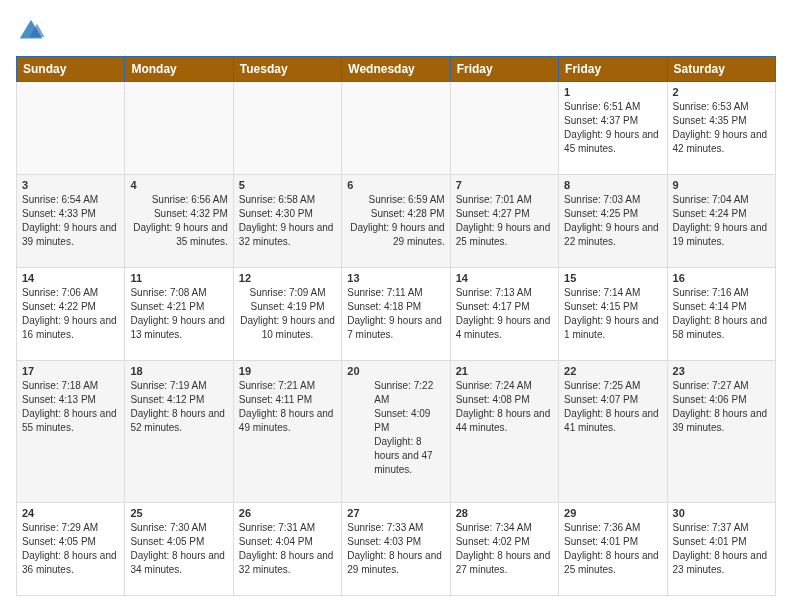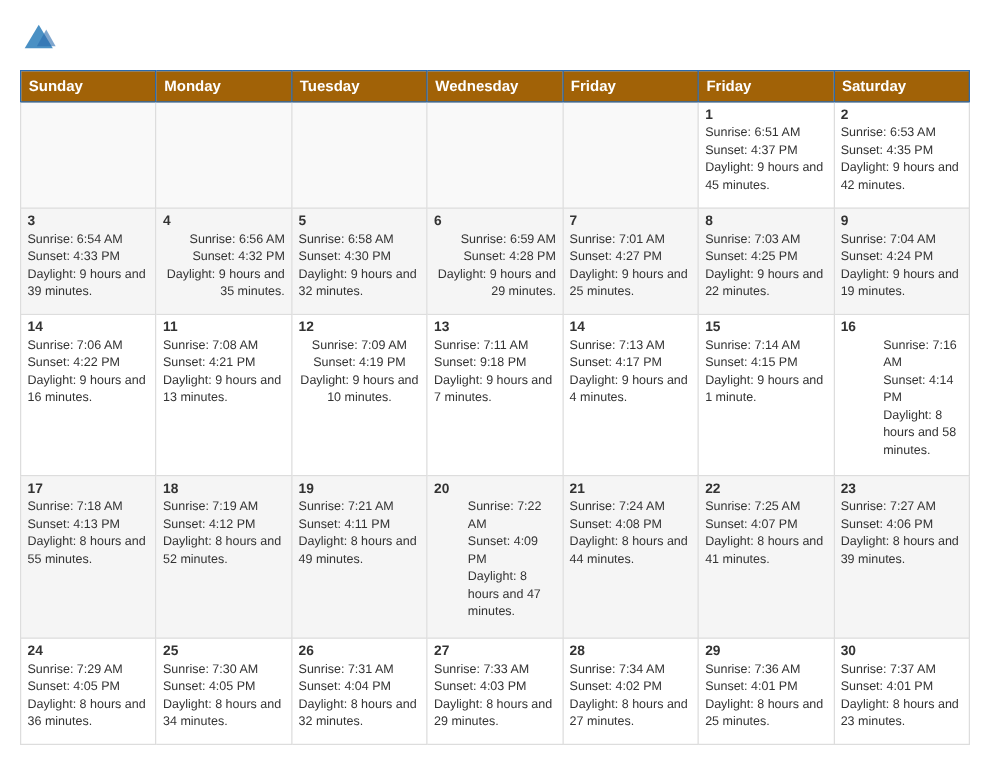--- a/index.html
+++ b/index.html
@@ -209,38 +209,38 @@
           </td>
           <td>
             <span class="day-number">12</span>
             <div class="day-info" style="white-space: pre-line; text-align: center;">Sunrise: 7:09 AM
 Sunset: 4:19 PM
 Daylight: 9 hours and 10 minutes.</div>
           </td>
           <td>
             <span class="day-number">13</span>
             <div class="day-info" style="white-space: pre-line;">Sunrise: 7:11 AM
-Sunset: 9:18 PM
+Sunset: 4:18 PM
 Daylight: 9 hours and 7 minutes.</div>
           </td>
           <td>
             <span class="day-number">14</span>
             <div class="day-info" style="white-space: pre-line;">Sunrise: 7:13 AM
 Sunset: 4:17 PM
 Daylight: 9 hours and 4 minutes.</div>
           </td>
           <td>
             <span class="day-number">15</span>
             <div class="day-info" style="white-space: pre-line;">Sunrise: 7:14 AM
 Sunset: 4:15 PM
 Daylight: 9 hours and 1 minute.</div>
           </td>
           <td>
             <span class="day-number">16</span>
-            <div class="day-info" style="white-space: pre-line; margin-left: 34px;">Sunrise: 7:16 AM
+            <div class="day-info" style="white-space: pre-line;">Sunrise: 7:16 AM
 Sunset: 4:14 PM
 Daylight: 8 hours and 58 minutes.</div>
           </td>
         </tr>
         <tr>
           <td>
             <span class="day-number">17</span>
             <div class="day-info" style="white-space: pre-line;">Sunrise: 7:18 AM
 Sunset: 4:13 PM
 Daylight: 8 hours and 55 minutes.</div>

